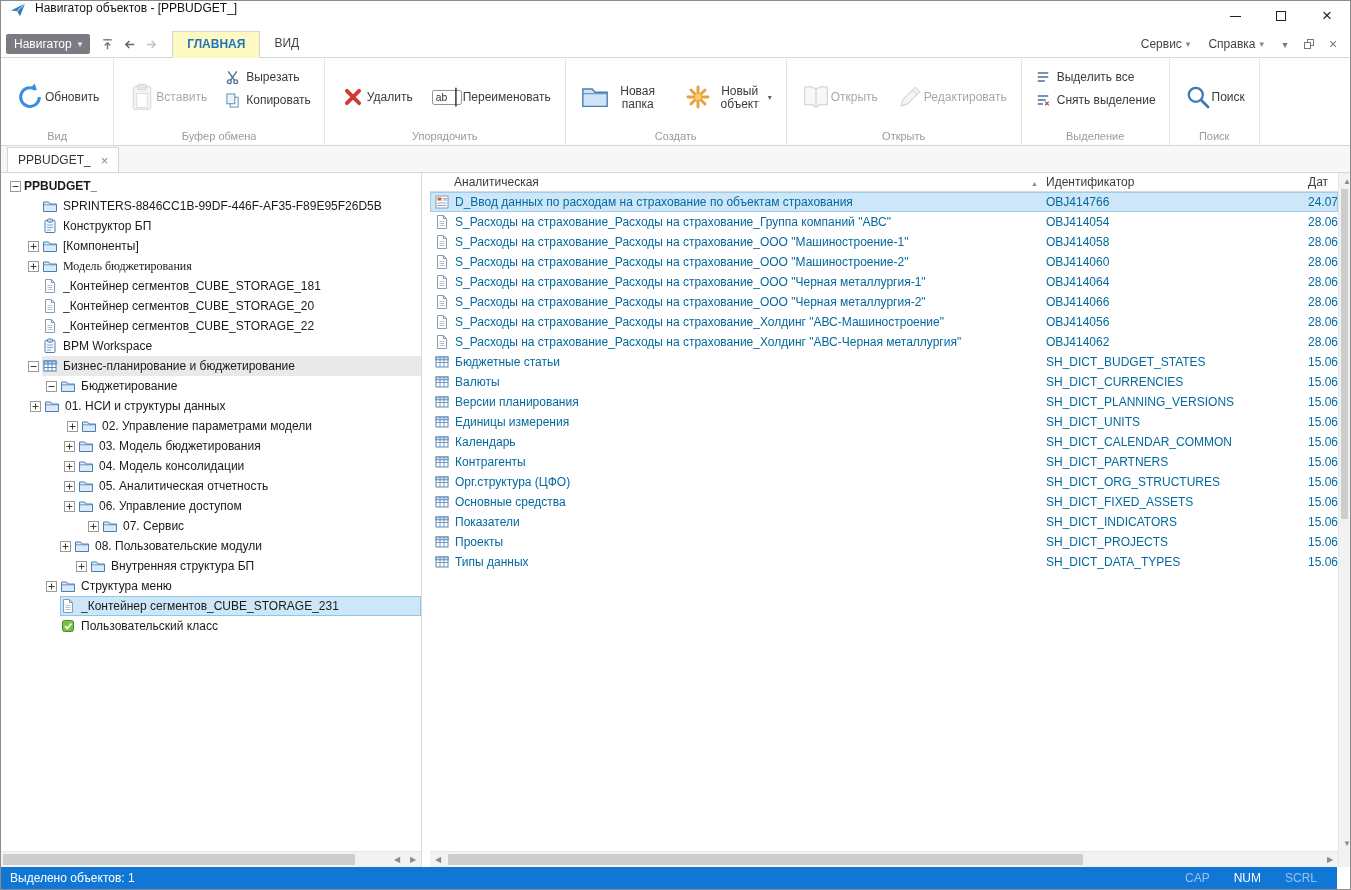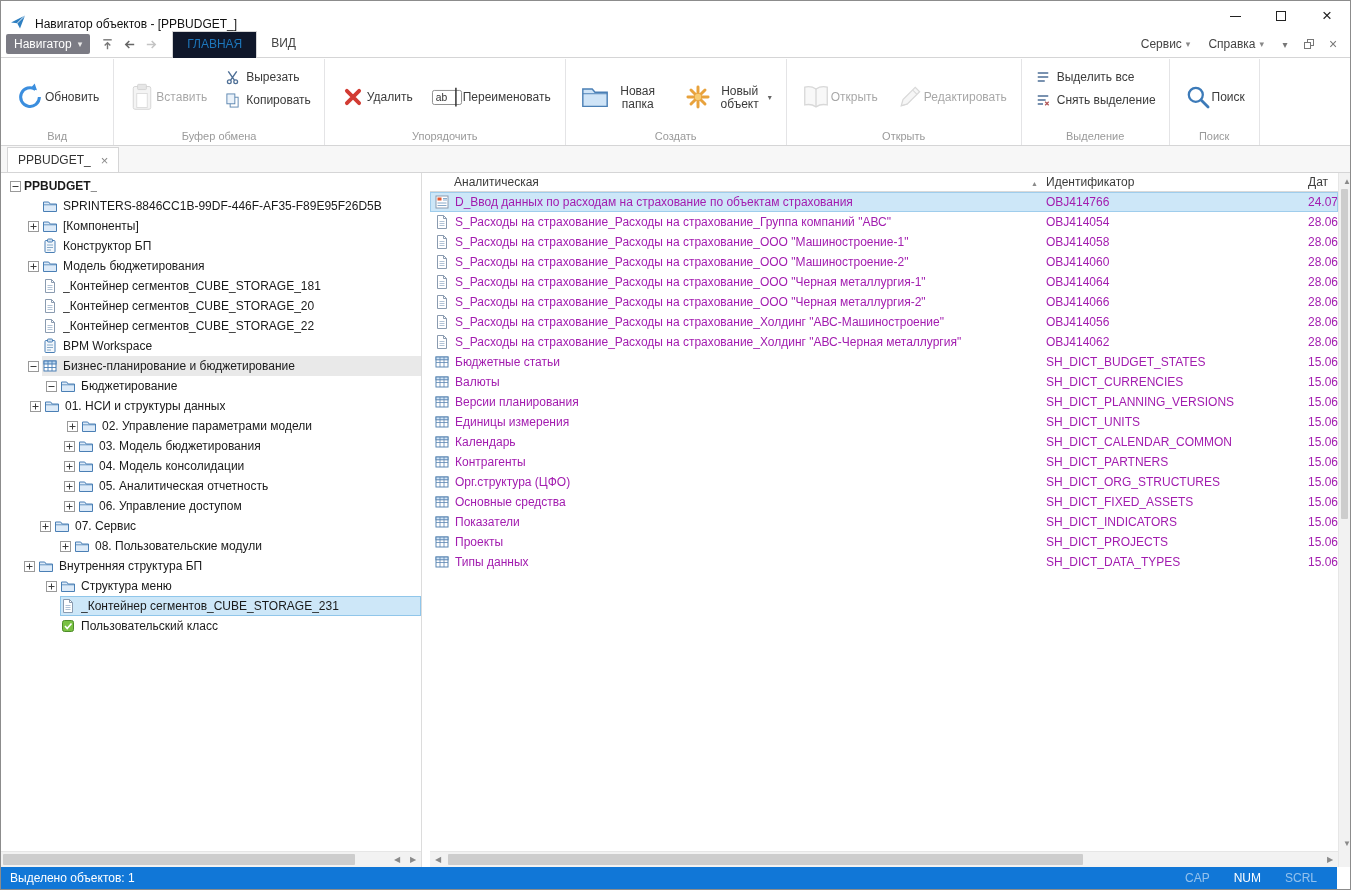--- a/index.html
+++ b/index.html
@@ -1,37 +1,37 @@
 <!DOCTYPE html>
 <html><head>
 <meta charset="utf-8">
 <style>
   * { box-sizing: border-box; margin:0; padding:0; }
   html,body { width:1351px; height:890px; overflow:hidden; }
   body { font-family:"Liberation Sans", sans-serif; font-size:12px; color:#222; background:#fff; }
   .window { width:1351px; height:890px; display:flex; flex-direction:column; border:1px solid #8c8c8c; background:#fff; }
 
   
-  .titlebar { height:30px; display:flex; align-items:flex-end; padding-left:9px; background:#fff; flex:0 0 auto; }
+  .titlebar { height:30px; display:flex; align-items:flex-start; padding-left:9px; background:#fff; flex:0 0 auto; }
   .titlebar .appicon { width:18px; height:18px; margin-right:7px; display:flex; align-items:center; }
   .title-text { font-size:12px; color:#111; }
   .win-controls { margin-left:auto; display:flex; height:30px; }
   .win-btn { width:46px; height:30px; display:flex; align-items:center; justify-content:center; color:#222; font-size:14px; }
   .minus-glyph { display:block; width:11px; height:1px; background:#222; }
   .maxbox { display:block; width:10px; height:10px; border:1px solid #222; }
 
   
   .tabrow { height:27px; display:flex; align-items:center; border-bottom:1px solid #d5d5d6; background:#fff; flex:0 0 auto; }
   .app-menu-btn { margin-left:5px; height:20px; padding:0 8px; background:#7b7b84; color:#fff; border-radius:2px; display:flex; align-items:center; gap:6px; font-size:12px; }
   .app-menu-btn .chev { color:#e8e8e8; }
   .qicon { width:22px; height:22px; display:flex; align-items:center; justify-content:center; }
   .qicons { display:flex; margin-left:6px; }
   .rtabs { display:flex; margin-left:10px; height:27px; }
   .rtab { padding:0 14px; line-height:25px; color:#444; }
-  .rtab.active { color:#1d76bb; font-weight:normal; background:#0f172a; border:1px solid #d5d5d6; border-bottom:1px solid #fff; margin-bottom:-1px; }
+  .rtab.active { color:#1d76bb; font-weight:bold; background:#fef9c3; border:1px solid #d5d5d6; border-bottom:1px solid #fff; margin-bottom:-1px; }
   .tabrow-right { margin-left:auto; display:flex; align-items:center; gap:2px; padding-right:6px; }
   .menu-link { display:flex; align-items:center; gap:4px; color:#444; padding:0 8px; }
   .chev { font-size:9px; color:#888; }
   .mdi-btn { width:22px; height:22px; display:flex; align-items:center; justify-content:center; color:#777; }
 
   
   .ribbon { height:88px; display:flex; background:#fff; border-bottom:1px solid #d5d5d6; flex:0 0 auto; padding-top:1px; }
   .rgroup { display:flex; flex-direction:column; border-right:1px solid #e4e4e6; padding:0 4px; }
   .rgroup-btns { flex:1; display:flex; align-items:stretch; gap:2px; padding:2px 2px 0; }
   .rgroup-label { text-align:center; font-size:11px; color:#9a9a9a; padding:1px 6px 3px; }
@@ -67,21 +67,21 @@
   .splitter { width:8px; flex:0 0 auto; background:#fff; }
 
   .right-pane { flex:1 1 auto; display:flex; flex-direction:column; min-width:0; }
   .grid { flex:1; overflow:hidden; }
   .grid-header { height:19px; display:flex; align-items:center; border-bottom:1px solid #d9d9d9; color:#3c3c3c; }
   .ghc { white-space:nowrap; overflow:hidden; }
   .ghc.cname { width:612px; padding-left:24px; position:relative; }
   .ghc.cid { width:262px; padding-left:4px; }
   .ghc.cdate { flex:1; padding-left:4px; }
   .sortglyph { position:absolute; right:4px; top:5px; font-size:7px; color:#8a8a8a; }
-  .grid-row { height:20px; display:flex; align-items:center; color:#a21caf; }
+  .grid-row { height:20px; display:flex; align-items:center; color:#0369a1; }
   .grid-row.grsel { background:#cde7f8; outline:1px solid #9fcdec; outline-offset:-1px; }
   .cell { white-space:nowrap; overflow:hidden; }
   .cell.cname { width:612px; display:flex; align-items:center; padding-left:4px; }
   .gic { width:16px; height:16px; margin-right:5px; flex:0 0 auto; display:flex; }
   .cell.cid { width:262px; padding-left:4px; }
   .cell.cdate { flex:1; padding-left:4px; }
 
   
   .hscroll { height:16px; flex:0 0 auto; background:#f2f2f2; border-top:1px solid #e6e6e6; display:flex; align-items:center; }
   .sb-btn { width:16px; height:16px; display:flex; align-items:center; justify-content:center; color:#8a8a8a; font-size:8px; flex:0 0 auto; }
@@ -364,37 +364,20 @@
               <span class="tic">
                 <svg viewBox="0 0 16 16" width="16" height="16">
                   <path d="M1.5 4h5.2l1.5 2h6.3v7.5H1.5z" fill="#dceaf8" stroke="#4a7fb5"></path>
                   <path d="M1.5 6.8h13" stroke="#4a7fb5" stroke-width="0.8"></path>
                 </svg>
               </span>
               <span class="tlabel">SPRINTERS-8846CC1B-99DF-446F-AF35-F89E95F26D5B</span>
             </div>
           </div>
           <div class="tree-row" style="padding-left: 27px;">
-            <span class="exp">
-              <svg viewBox="0 0 11 11" width="11" height="11">
-                <rect x="0.5" y="0.5" width="10" height="10" fill="#fff" stroke="#9a9a9a"></rect>
-                <path d="M2.5 5.5h6M5.5 2.5v6" stroke="#3c3c3c"></path>
-              </svg>
-            </span>
-            <div class="trow-body">
-              <span class="tic">
-                <svg viewBox="0 0 16 16" width="16" height="16">
-                  <path d="M1.5 4h5.2l1.5 2h6.3v7.5H1.5z" fill="#dceaf8" stroke="#4a7fb5"></path>
-                  <path d="M1.5 6.8h13" stroke="#4a7fb5" stroke-width="0.8"></path>
-                </svg>
-              </span>
-              <span class="tlabel">[Компоненты]</span>
-            </div>
-          </div>
-          <div class="tree-row" style="padding-left: 27px;">
             <span class="exp-sp"></span>
             <div class="trow-body">
               <span class="tic">
                 <svg viewBox="0 0 16 16" width="16" height="16">
                   <rect x="3" y="2.5" width="10" height="12" rx="1" fill="#f3f7fb" stroke="#4a7fb5"></rect>
                   <rect x="5.5" y="1" width="5" height="3" rx="0.8" fill="#cfe0f1" stroke="#4a7fb5"></rect>
                   <path d="M5 7h6M5 9.5h6M5 12h4" stroke="#7aa0c4" stroke-width="0.9"></path>
                 </svg>
               </span>
               <span class="tlabel">Конструктор БП</span>
@@ -407,20 +390,37 @@
                 <path d="M2.5 5.5h6M5.5 2.5v6" stroke="#3c3c3c"></path>
               </svg>
             </span>
             <div class="trow-body">
               <span class="tic">
                 <svg viewBox="0 0 16 16" width="16" height="16">
                   <path d="M1.5 4h5.2l1.5 2h6.3v7.5H1.5z" fill="#dceaf8" stroke="#4a7fb5"></path>
                   <path d="M1.5 6.8h13" stroke="#4a7fb5" stroke-width="0.8"></path>
                 </svg>
               </span>
+              <span class="tlabel">[Компоненты]</span>
+            </div>
+          </div>
+          <div class="tree-row" style="padding-left: 27px; font-family: Liberation Serif, serif;">
+            <span class="exp">
+              <svg viewBox="0 0 11 11" width="11" height="11">
+                <rect x="0.5" y="0.5" width="10" height="10" fill="#fff" stroke="#9a9a9a"></rect>
+                <path d="M2.5 5.5h6M5.5 2.5v6" stroke="#3c3c3c"></path>
+              </svg>
+            </span>
+            <div class="trow-body">
+              <span class="tic">
+                <svg viewBox="0 0 16 16" width="16" height="16">
+                  <path d="M1.5 4h5.2l1.5 2h6.3v7.5H1.5z" fill="#dceaf8" stroke="#4a7fb5"></path>
+                  <path d="M1.5 6.8h13" stroke="#4a7fb5" stroke-width="0.8"></path>
+                </svg>
+              </span>
               <span class="tlabel">Модель бюджетирования</span>
             </div>
           </div>
           <div class="tree-row" style="padding-left: 27px;">
             <span class="exp-sp"></span>
             <div class="trow-body">
               <span class="tic">
                 <svg viewBox="0 0 16 16" width="16" height="16">
                   <path d="M3.5 1.5h6l3 3v10h-9z" fill="#fff" stroke="#8a9bb0"></path>
                   <path d="M9.5 1.5v3h3" fill="none" stroke="#8a9bb0"></path>
@@ -599,21 +599,21 @@
             <div class="trow-body">
               <span class="tic">
                 <svg viewBox="0 0 16 16" width="16" height="16">
                   <path d="M1.5 4h5.2l1.5 2h6.3v7.5H1.5z" fill="#dceaf8" stroke="#4a7fb5"></path>
                   <path d="M1.5 6.8h13" stroke="#4a7fb5" stroke-width="0.8"></path>
                 </svg>
               </span>
               <span class="tlabel">06. Управление доступом</span>
             </div>
           </div>
-          <div class="tree-row" style="padding-left: 39px;">
+          <div class="tree-row" style="padding-left: 87px;">
             <span class="exp">
               <svg viewBox="0 0 11 11" width="11" height="11">
                 <rect x="0.5" y="0.5" width="10" height="10" fill="#fff" stroke="#9a9a9a"></rect>
                 <path d="M2.5 5.5h6M5.5 2.5v6" stroke="#3c3c3c"></path>
               </svg>
             </span>
             <div class="trow-body">
               <span class="tic">
                 <svg viewBox="0 0 16 16" width="16" height="16">
                   <path d="M1.5 4h5.2l1.5 2h6.3v7.5H1.5z" fill="#dceaf8" stroke="#4a7fb5"></path>
@@ -633,21 +633,21 @@
             <div class="trow-body">
               <span class="tic">
                 <svg viewBox="0 0 16 16" width="16" height="16">
                   <path d="M1.5 4h5.2l1.5 2h6.3v7.5H1.5z" fill="#dceaf8" stroke="#4a7fb5"></path>
                   <path d="M1.5 6.8h13" stroke="#4a7fb5" stroke-width="0.8"></path>
                 </svg>
               </span>
               <span class="tlabel">08. Пользовательские модули</span>
             </div>
           </div>
-          <div class="tree-row" style="padding-left: 23px;">
+          <div class="tree-row" style="padding-left: 39px; margin-left: 36px;">
             <span class="exp">
               <svg viewBox="0 0 11 11" width="11" height="11">
                 <rect x="0.5" y="0.5" width="10" height="10" fill="#fff" stroke="#9a9a9a"></rect>
                 <path d="M2.5 5.5h6M5.5 2.5v6" stroke="#3c3c3c"></path>
               </svg>
             </span>
             <div class="trow-body">
               <span class="tic">
                 <svg viewBox="0 0 16 16" width="16" height="16">
                   <path d="M1.5 4h5.2l1.5 2h6.3v7.5H1.5z" fill="#dceaf8" stroke="#4a7fb5"></path>

